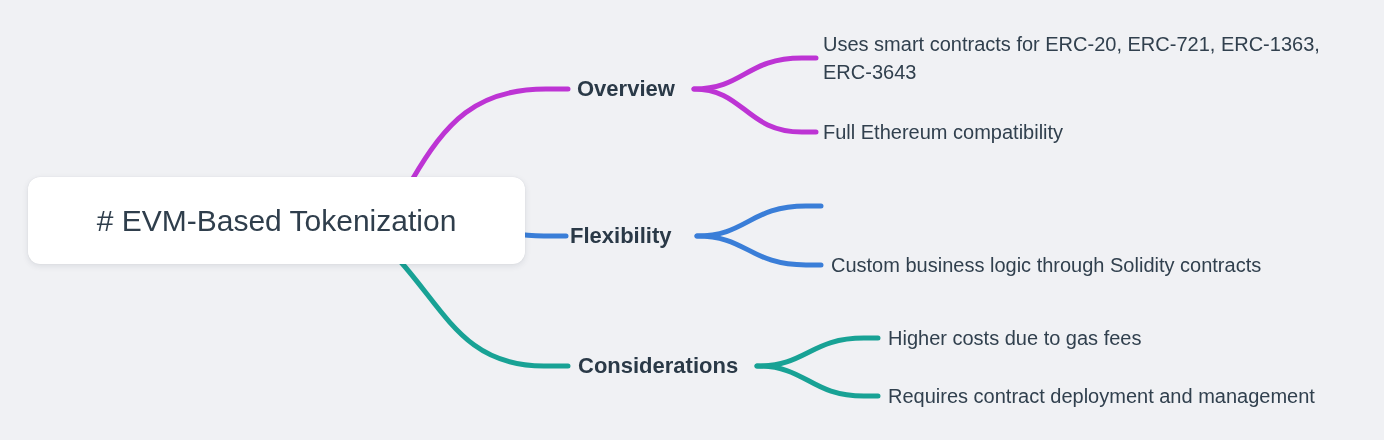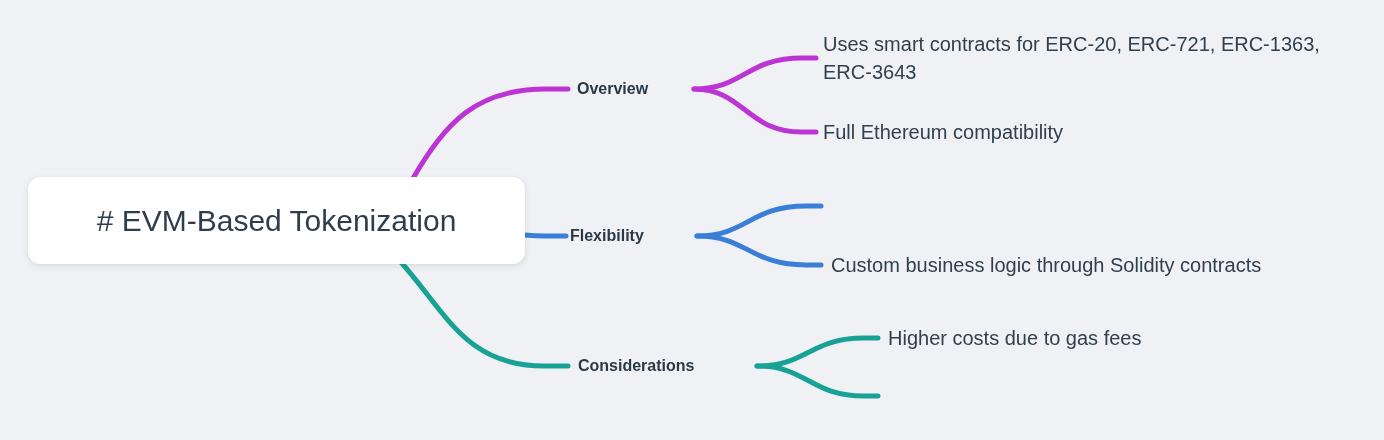--- a/index.html
+++ b/index.html
@@ -35,21 +35,21 @@
   }
   .root-label {
     font-size: 30px;
     font-weight: 400;
     color: #2f3e4c;
     white-space: nowrap;
   }
   .branch-label {
     position: absolute;
     transform: translateY(-50%);
-    font-size: 16px;
+    font-size: 22px;
     font-weight: 700;
     color: #2a3947;
     white-space: nowrap;
   }
   .leaf {
     position: absolute;
     transform: translateY(-50%);
     font-size: 20px;
     line-height: 28px;
     font-weight: 400;
@@ -88,14 +88,15 @@
   <div class="branch-label" style="left:577px; top:89px;">Overview</div>
   <div class="branch-label" style="left:570px; top:236px;text-align:right;">Flexibility</div>
   <div class="branch-label" style="left:578px; top:366px;">Considerations</div>
 
   <div class="leaf wrap" style="left:823px; top:58px;">Uses smart contracts for ERC-20, ERC-721, ERC-1363, ERC-3643</div>
   <div class="leaf" style="left:823px; top:132px;">Full Ethereum compatibility</div>
 
   <div class="leaf" style="left:831px; top:265px;">Custom business logic through Solidity contracts</div>
 
   <div class="leaf" style="left:888px; top:338px;">Higher costs due to gas fees</div>
+  <div class="leaf" style="left:888px; top:396px;">Requires contract deployment and management</div>
 
 </div>
 
 </body></html>

